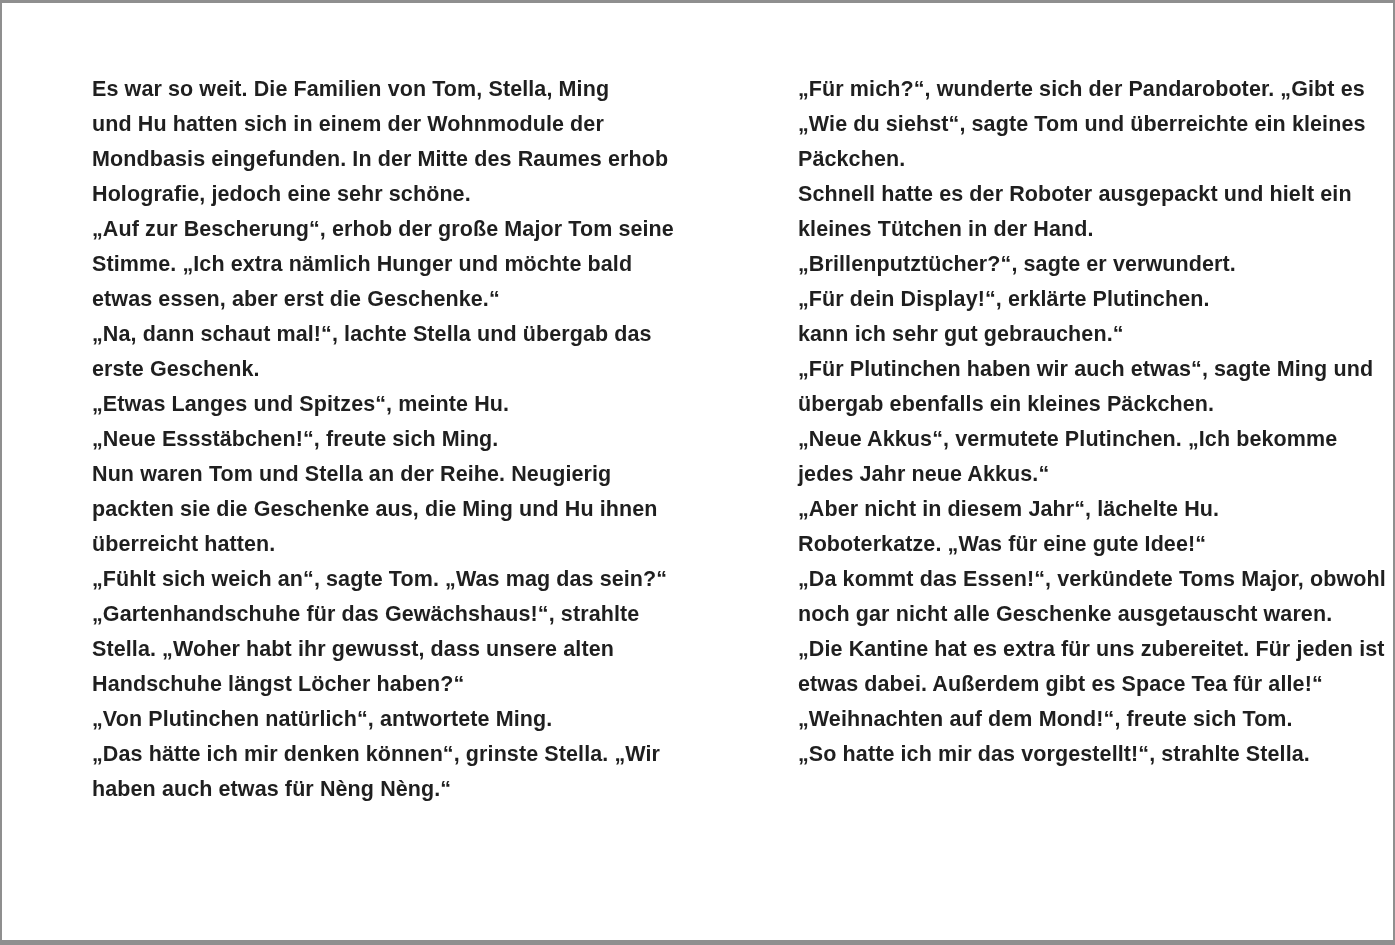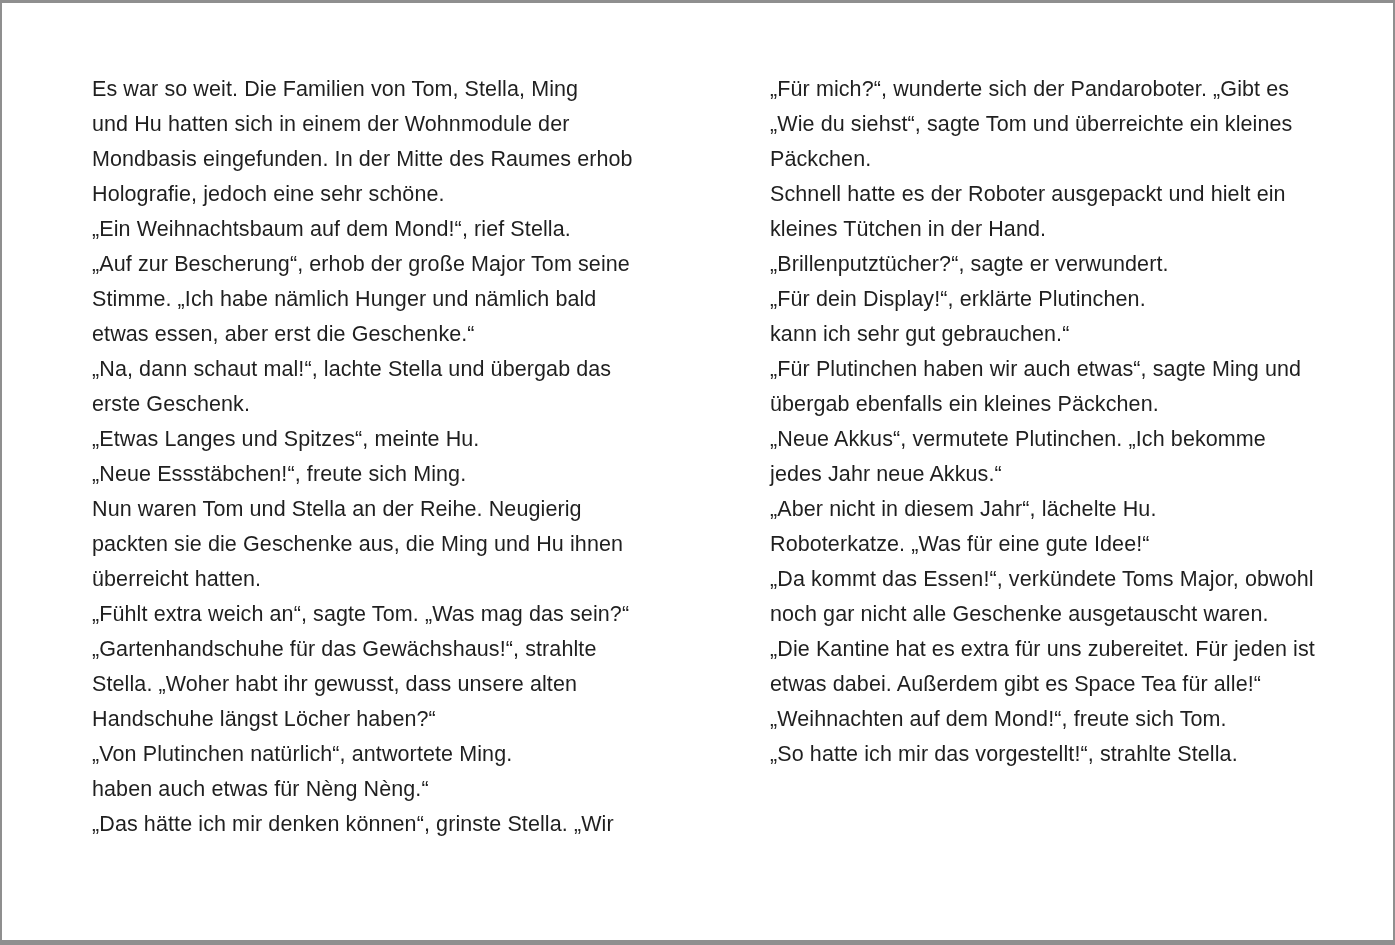--- a/index.html
+++ b/index.html
@@ -1,20 +1,20 @@
 <!DOCTYPE html>
 <html style="--color-background: #ffffff; --color-border: #8f8f8f; --color-text: #1f1f1f;"><head>
 <meta charset="utf-8">
 <style>
   :root {
     --color-background: #ffffff;
     --color-border: #8f8f8f;
     --color-text: #1f1f1f;
   }
-  * { margin: 0; padding: 0; box-sizing: border-box; }
+  * { margin: 0; padding: 0; box-sizing: border-box; font-weight: bold; }
   html, body {
     width: 1395px;
     height: 945px;
     background: #e8e8e8;
     font-family: "Liberation Sans", "DejaVu Sans", sans-serif;
   }
   .page {
     position: relative;
     width: 1395px;
     height: 945px;
@@ -24,57 +24,56 @@
     border-right: 2px solid var(--color-border);
     border-bottom: 5px solid var(--color-border);
     overflow: hidden;
   }
   .col {
     position: absolute;
     top: 69px;
     width: 560px;
   }
   .col-left  { left: 90px; }
-  .col-right { left: 768px; }
+  .col-right { left: 796px; }
   .text-line {
     height: 35px;
     line-height: 35px;
     font-size: 21.5px;
     letter-spacing: 0.1px;
     white-space: nowrap;
     color: var(--color-text);
   }
 </style>
 </head>
 <body>
 
 <div class="page">
   <div class="col col-left">
       <div class="text-line">Es war so weit. Die Familien von Tom, Stella, Ming</div>
       <div class="text-line">und Hu hatten sich in einem der Wohnmodule der</div>
       <div class="text-line">Mondbasis eingefunden. In der Mitte des Raumes erhob</div>
       <div class="text-line">Holografie, jedoch eine sehr schöne.</div>
-      <div class="text-line">„Ein Weihnachtsbaum auf dem Mond!“, rief Stella.</div>
       <div class="text-line">„Auf zur Bescherung“, erhob der große Major Tom seine</div>
-      <div class="text-line">Stimme. „Ich habe nämlich Hunger und nämlich bald</div>
+      <div class="text-line">Stimme. „Ich extra nämlich Hunger und möchte bald</div>
       <div class="text-line">etwas essen, aber erst die Geschenke.“</div>
       <div class="text-line">„Na, dann schaut mal!“, lachte Stella und übergab das</div>
       <div class="text-line">erste Geschenk.</div>
       <div class="text-line">„Etwas Langes und Spitzes“, meinte Hu.</div>
       <div class="text-line">„Neue Essstäbchen!“, freute sich Ming.</div>
       <div class="text-line">Nun waren Tom und Stella an der Reihe. Neugierig</div>
       <div class="text-line">packten sie die Geschenke aus, die Ming und Hu ihnen</div>
       <div class="text-line">überreicht hatten.</div>
-      <div class="text-line">„Fühlt extra weich an“, sagte Tom. „Was mag das sein?“</div>
+      <div class="text-line">„Fühlt sich weich an“, sagte Tom. „Was mag das sein?“</div>
       <div class="text-line">„Gartenhandschuhe für das Gewächshaus!“, strahlte</div>
       <div class="text-line">Stella. „Woher habt ihr gewusst, dass unsere alten</div>
       <div class="text-line">Handschuhe längst Löcher haben?“</div>
       <div class="text-line">„Von Plutinchen natürlich“, antwortete Ming.</div>
+      <div class="text-line">„Das hätte ich mir denken können“, grinste Stella. „Wir</div>
       <div class="text-line">haben auch etwas für Nèng Nèng.“</div>
-      <div class="text-line">„Das hätte ich mir denken können“, grinste Stella. „Wir</div>
     </div>
   <div class="col col-right">
       <div class="text-line">„Für mich?“, wunderte sich der Pandaroboter. „Gibt es</div>
       <div class="text-line">„Wie du siehst“, sagte Tom und überreichte ein kleines</div>
       <div class="text-line">Päckchen.</div>
       <div class="text-line">Schnell hatte es der Roboter ausgepackt und hielt ein</div>
       <div class="text-line">kleines Tütchen in der Hand.</div>
       <div class="text-line">„Brillenputztücher?“, sagte er verwundert.</div>
       <div class="text-line">„Für dein Display!“, erklärte Plutinchen.</div>
       <div class="text-line">kann ich sehr gut gebrauchen.“</div>

